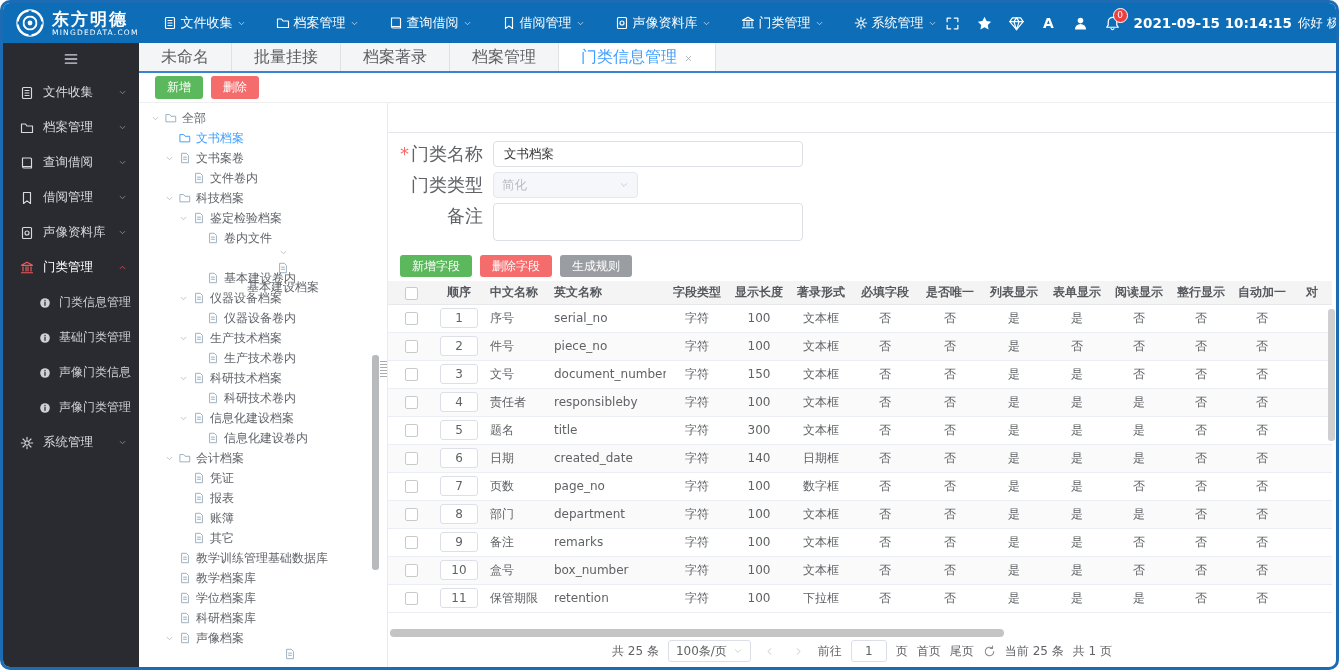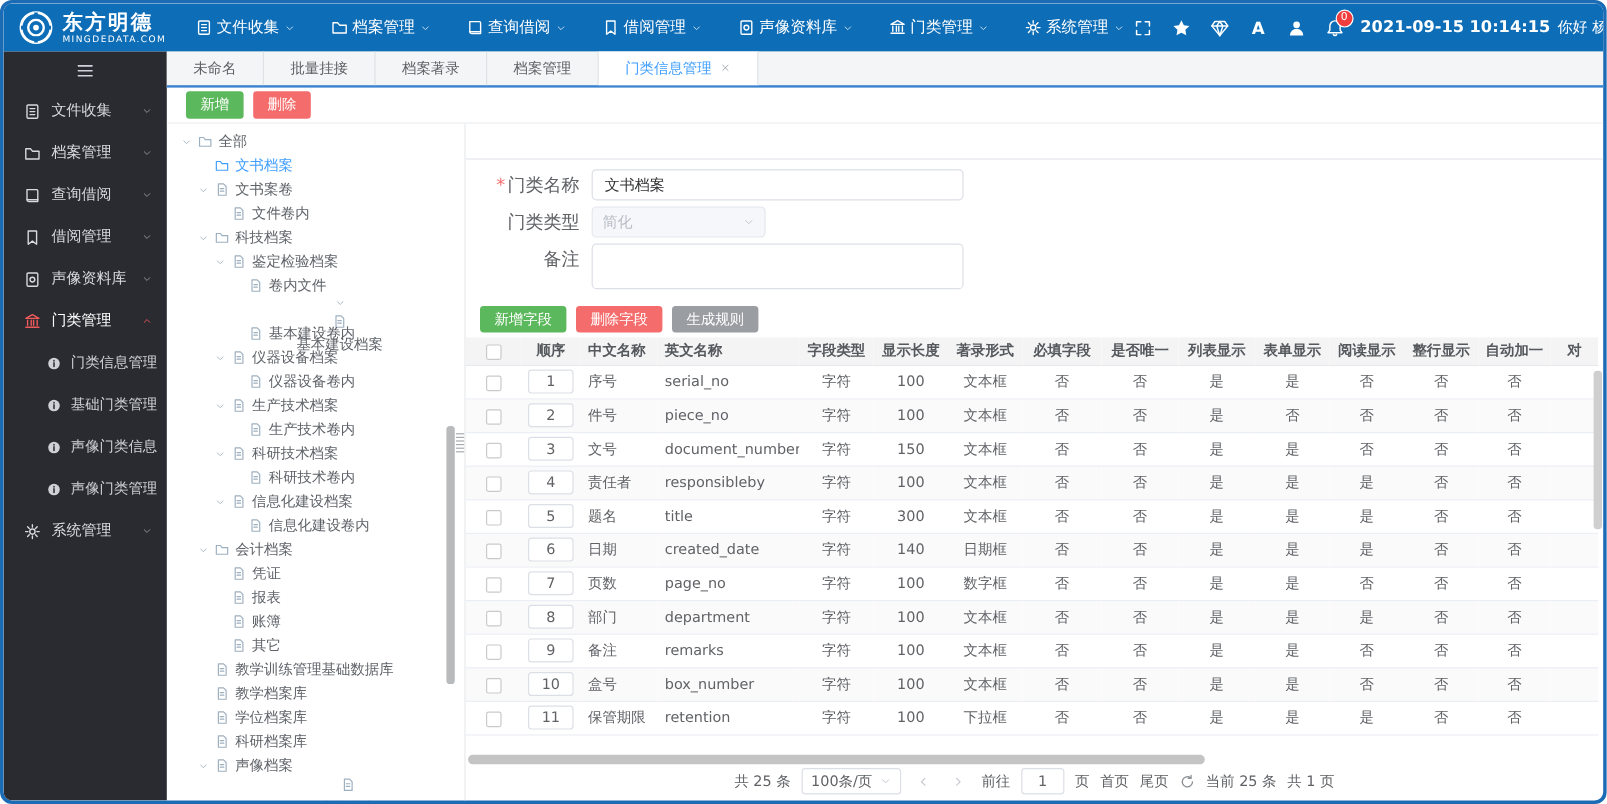--- a/index.html
+++ b/index.html
@@ -29,21 +29,21 @@
   .side-item { height:35px; display:flex; align-items:center; gap:9px; padding:0 12px 0 17px;
                font-size:12.5px; cursor:pointer; white-space:nowrap; }
   .side-item .chev { margin-left:auto; color:#9a9da6; }
   .side-item.active { color:#fff; }
   .side-item.active .icon { color:#f05a5a; }
   .side-sub { height:35px; display:flex; align-items:center; gap:8px; padding-left:36px;
               font-size:12px; color:#cfd1d6; cursor:pointer; white-space:nowrap; }
   .main { flex:1; display:flex; flex-direction:column; min-width:0; }
   
   .tabstrip { height:30px; background:#f4f5f6; display:flex; border-bottom:2px solid #3a83d0; }
-  .tab { padding:0 22px; display:flex; align-items:center; gap:7px; font-size:12px; color:#5c5f63;
+  .tab { padding:0 22px; display:flex; align-items:center; gap:7px; font-size:16px; color:#5c5f63;
          border-right:1px solid #dfe1e4; cursor:pointer; white-space:nowrap; }
   .tab.active { background:#fff; color:#409eff; }
   .tab .close { color:#9aa0a6; }
   
   .toolbar { height:30px; display:flex; align-items:center; gap:8px; padding:0 16px; border-bottom:1px solid #eceef0; }
   .btn { border:none; border-radius:3px; color:#fff; font-size:12px; padding:4px 12px; cursor:pointer;
          font-family:inherit; line-height:1.2; }
   .btn-green { background:#5cb85c; }
   .btn-red { background:#f56c6c; }
   .btn-gray { background:#9a9da1; }
@@ -59,21 +59,21 @@
   .tree-item.selected .icon { color:#409eff; }
   .tree-scroll-thumb { position:absolute; right:8px; top:252px; width:7px; height:215px; background:#b9babc; border-radius:3px; }
   .splitter-grip { position:absolute; right:0; top:258px; width:7px; display:flex; flex-direction:column; gap:2px; }
   .splitter-grip i { display:block; height:1px; background:#a8abaf; }
   .right-panel { flex:1; min-width:0; display:flex; flex-direction:column; position:relative; }
   
   .panel-tabs { height:30px; display:flex; gap:38px; padding:0 18px; border-bottom:1px solid #e4e7ed; }
   
   .form { padding:8px 0 4px; }
   .form-row { display:flex; margin-bottom:5px; }
-  .form-label { width:105px; text-align:right; padding-right:10px; font-size:15px; color:#606266; line-height:26px;
+  .form-label { width:105px; text-align:right; padding-right:10px; font-size:18px; color:#606266; line-height:26px;
                 flex-shrink:0; white-space:nowrap; }
   .req { color:#f56c6c; margin-right:2px; }
   .inp { width:310px; height:26px; border:1px solid #dcdfe6; border-radius:4px; padding:0 10px;
          font-size:12.5px; color:#303133; font-family:inherit; }
   .sel { width:145px; height:26px; border:1px solid #e4e7ed; border-radius:4px; background:#f5f7fa;
          color:#b8bcc4; font-size:12.5px; display:flex; align-items:center; padding:0 8px; cursor:not-allowed; }
   .sel .chev { margin-left:auto; color:#c0c4cc; }
   .txa { width:310px; height:38px; border:1px solid #dcdfe6; border-radius:4px; resize:none;
          font-family:inherit; font-size:12.5px; padding:4px 10px; }
   

